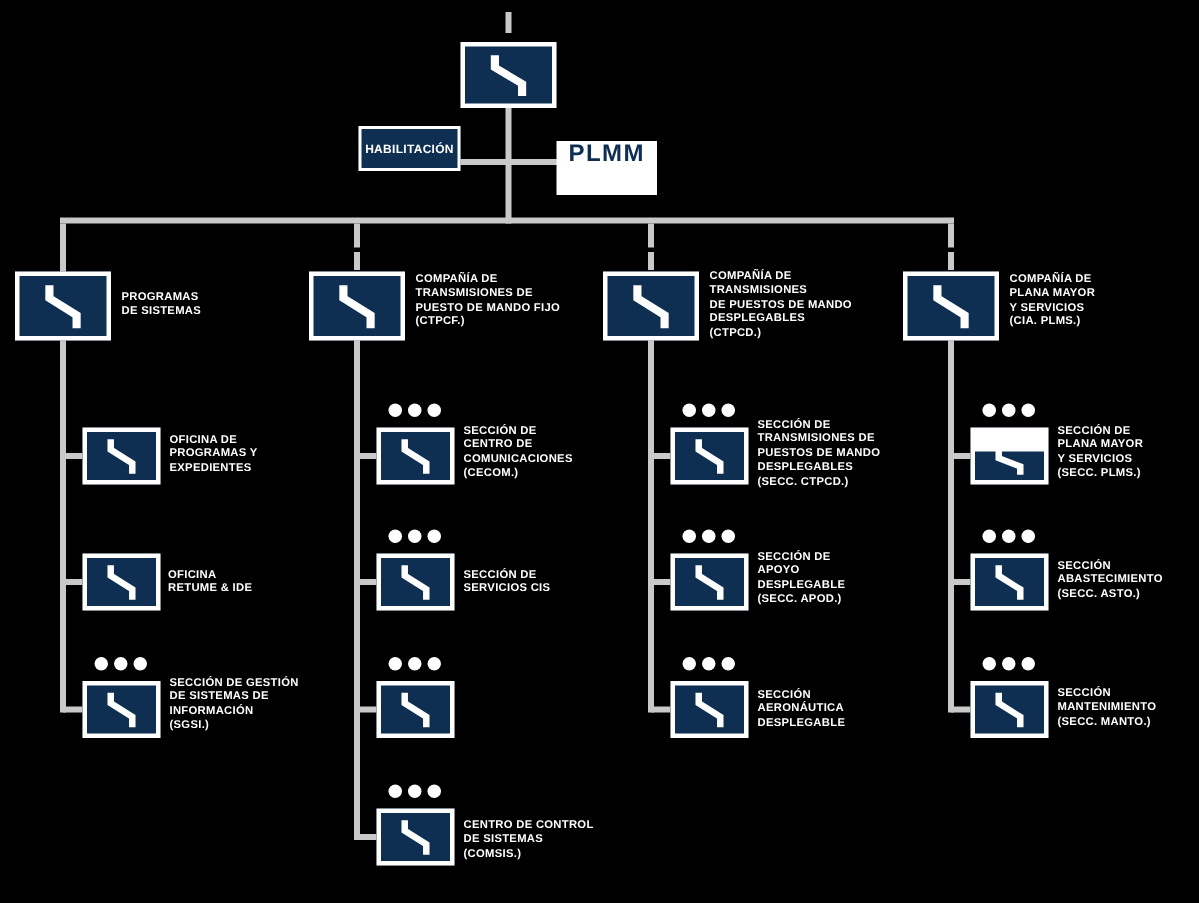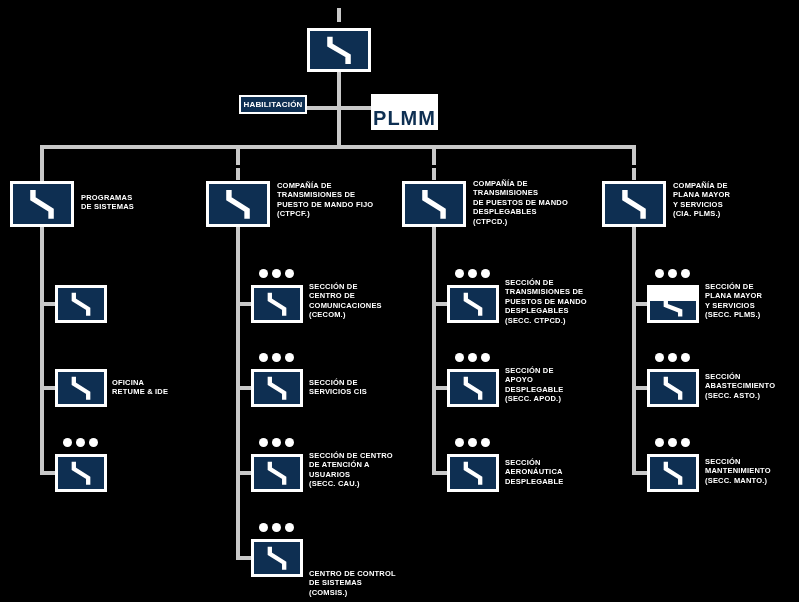--- a/index.html
+++ b/index.html
@@ -24,22 +24,22 @@
   .lbl{
     position:absolute;color:var(--text);font-weight:bold;font-size:7.5px;
     line-height:1.25;letter-spacing:.2px;white-space:pre-line;
   }
   .hab{
     position:absolute;background:var(--box);border:2px solid var(--text);
     box-sizing:border-box;display:flex;align-items:center;justify-content:center;
     color:var(--text);font-weight:bold;font-size:8px;letter-spacing:.2px;
   }
   .plmm{
-    position:absolute;background:#ffffff;display:flex;align-items:flex-end;
-    justify-content:center;color:var(--box);font-weight:bold;font-size:20px;
+    position:absolute;background:#ffffff;display:flex;align-items:flex-start;
+    justify-content:center;color:var(--box);font-weight:bold;font-size:16px;
     letter-spacing:1px;
   }
   .dots{position:absolute;display:flex;gap:4px;}
   .dots i{width:9px;height:9px;border-radius:50%;background:var(--text);display:block;}
 </style>
 </head>
 <body>
 
 <div class="stage">
 
@@ -75,21 +75,21 @@
   <div class="line" style="left:634px;top:302px;width:13px;height:4px"></div>
   <div class="line" style="left:634px;top:386px;width:13px;height:4px"></div>
   <div class="line" style="left:634px;top:471px;width:13px;height:4px"></div>
 
   <div class="box" style="left:307px;top:28px;width:64px;height:44px">
     <svg viewBox="0 0 64 46" preserveAspectRatio="none">
         <polyline points="22,7 22,17 42,30 42,40" fill="none" stroke="#ffffff" stroke-width="6"></polyline>
       </svg>
   </div>
 
-  <div class="hab" style="left:239px;top:95px;width:68px;height:19px">
+  <div class="hab" style="left:239px;top:84px;width:68px;height:30px">
     <span>HABILITACIÓN</span>
   </div>
   <div class="plmm" style="left:371px;top:94px;width:67px;height:36px">
     <span>PLMM</span>
   </div>
 
   <div class="box" style="left:10px;top:181px;width:64px;height:46px">
     <svg viewBox="0 0 64 46" preserveAspectRatio="none">
         <polyline points="22,7 22,17 42,30 42,40" fill="none" stroke="#ffffff" stroke-width="6"></polyline>
       </svg>
@@ -126,39 +126,46 @@
   <div class="lbl" style="left:673px;top:181px;width:115px">COMPAÑÍA DE
 PLANA MAYOR
 Y SERVICIOS
 (CIA. PLMS.)</div>
 
   <div class="box" style="left:55px;top:285px;width:52px;height:38px">
     <svg viewBox="0 0 64 46" preserveAspectRatio="none">
         <polyline points="22,7 22,17 42,30 42,40" fill="none" stroke="#ffffff" stroke-width="6"></polyline>
       </svg>
   </div>
+  <div class="lbl" style="left:113px;top:288px;width:95px">OFICINA DE
+PROGRAMAS Y
+EXPEDIENTES</div>
 
   <div class="box" style="left:55px;top:369px;width:52px;height:38px">
     <svg viewBox="0 0 64 46" preserveAspectRatio="none">
         <polyline points="22,7 22,17 42,30 42,40" fill="none" stroke="#ffffff" stroke-width="6"></polyline>
       </svg>
   </div>
   <div class="lbl" style="left:112px;top:378px;width:95px">OFICINA
 RETUME &amp; IDE</div>
 
   <div class="dots" style="left:63px;top:438px">
       <i></i>
       <i></i>
       <i></i>
     </div>
   <div class="box" style="left:55px;top:454px;width:52px;height:38px">
     <svg viewBox="0 0 64 46" preserveAspectRatio="none">
         <polyline points="22,7 22,17 42,30 42,40" fill="none" stroke="#ffffff" stroke-width="6"></polyline>
       </svg>
   </div>
+  <div class="lbl" style="left:113px;top:450px;width:100px">SECCIÓN DE GESTIÓN
+DE SISTEMAS DE
+INFORMACIÓN
+(SGSI.)</div>
 
   <div class="dots" style="left:259px;top:269px">
       <i></i>
       <i></i>
       <i></i>
     </div>
   <div class="box" style="left:251px;top:285px;width:52px;height:38px">
     <svg viewBox="0 0 64 46" preserveAspectRatio="none">
         <polyline points="22,7 22,17 42,30 42,40" fill="none" stroke="#ffffff" stroke-width="6"></polyline>
       </svg>
@@ -184,36 +191,32 @@
   <div class="dots" style="left:259px;top:438px">
       <i></i>
       <i></i>
       <i></i>
     </div>
   <div class="box" style="left:251px;top:454px;width:52px;height:38px">
     <svg viewBox="0 0 64 46" preserveAspectRatio="none">
         <polyline points="22,7 22,17 42,30 42,40" fill="none" stroke="#ffffff" stroke-width="6"></polyline>
       </svg>
   </div>
-  <div class="lbl" style="left:309px;top:451px;width:100px">SECCIÓN DE CENTRO
-DE ATENCIÓN A
-USUARIOS
-(SECC. CAU.)</div>
 
   <div class="dots" style="left:259px;top:523px">
       <i></i>
       <i></i>
       <i></i>
     </div>
   <div class="box" style="left:251px;top:539px;width:52px;height:38px">
     <svg viewBox="0 0 64 46" preserveAspectRatio="none">
         <polyline points="22,7 22,17 42,30 42,40" fill="none" stroke="#ffffff" stroke-width="6"></polyline>
       </svg>
   </div>
-  <div class="lbl" style="left:309px;top:569px;width:100px">CENTRO DE CONTROL
+  <div class="lbl" style="left:309px;top:545px;width:100px">CENTRO DE CONTROL
 DE SISTEMAS
 (COMSIS.)</div>
 
   <div class="dots" style="left:455px;top:269px">
       <i></i>
       <i></i>
       <i></i>
     </div>
   <div class="box" style="left:447px;top:285px;width:52px;height:38px">
     <svg viewBox="0 0 64 46" preserveAspectRatio="none">

